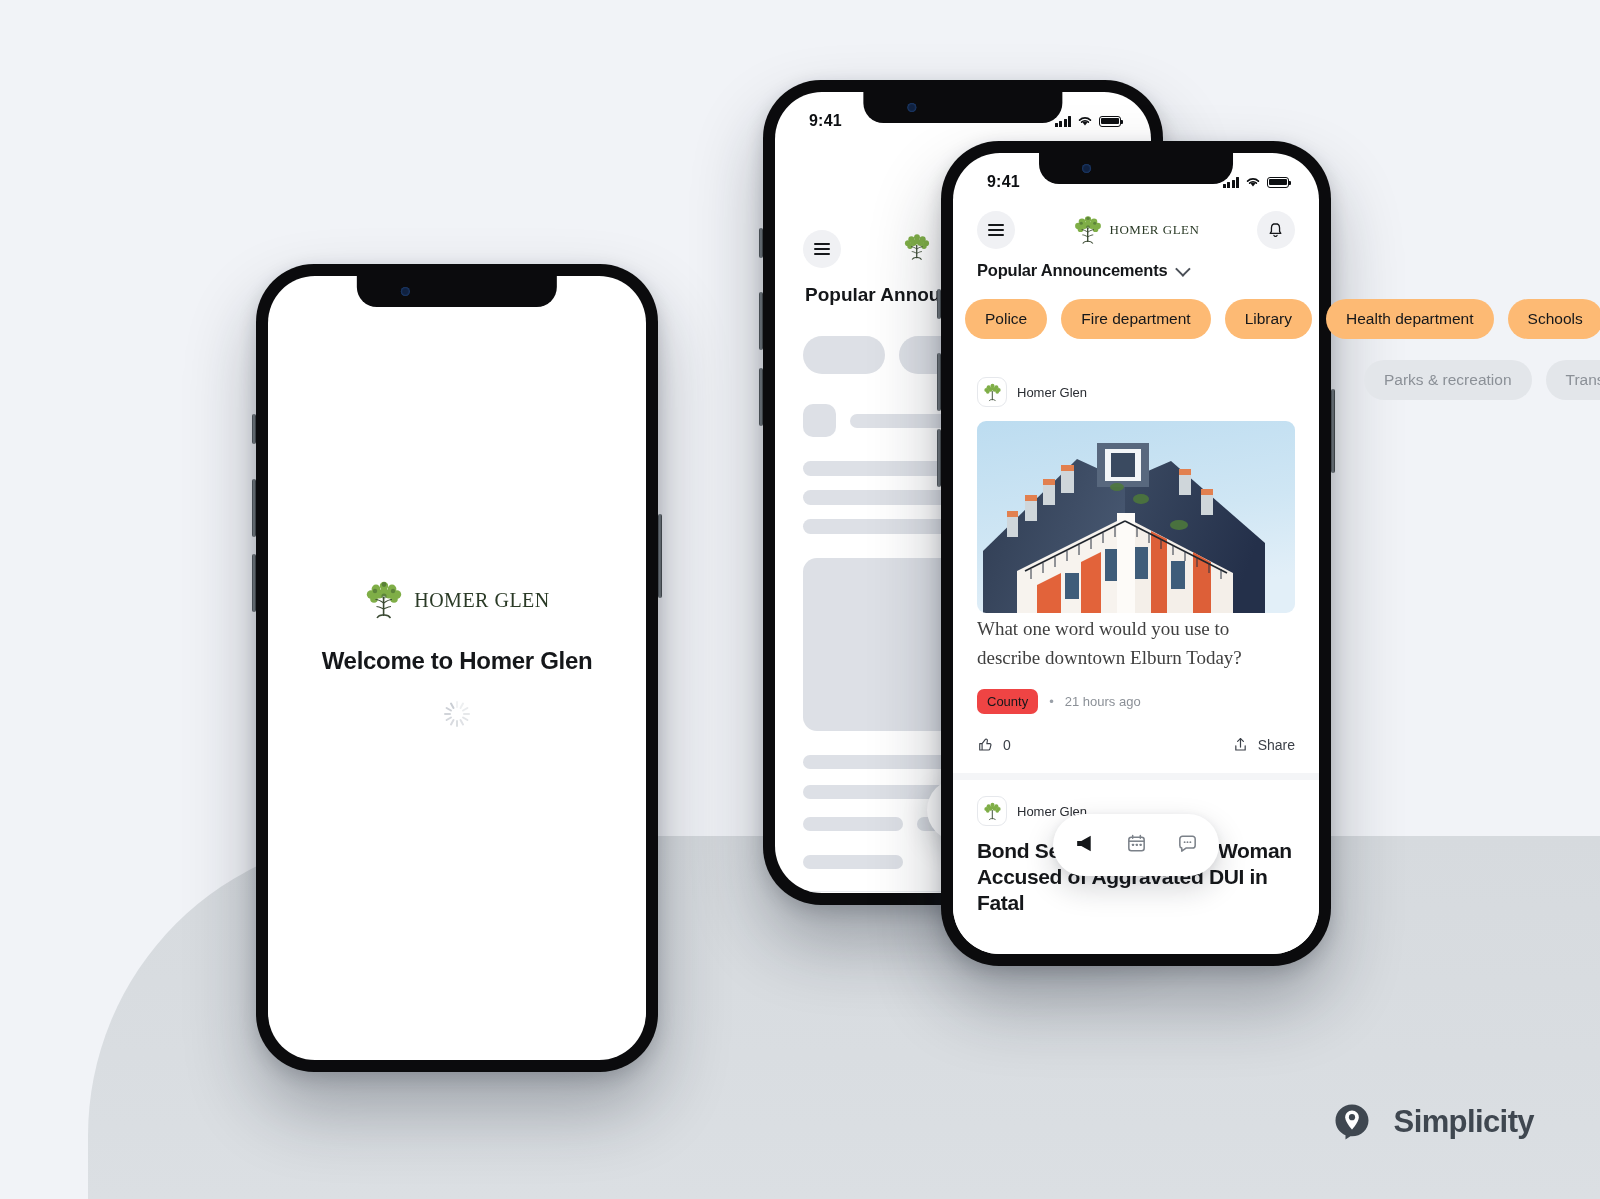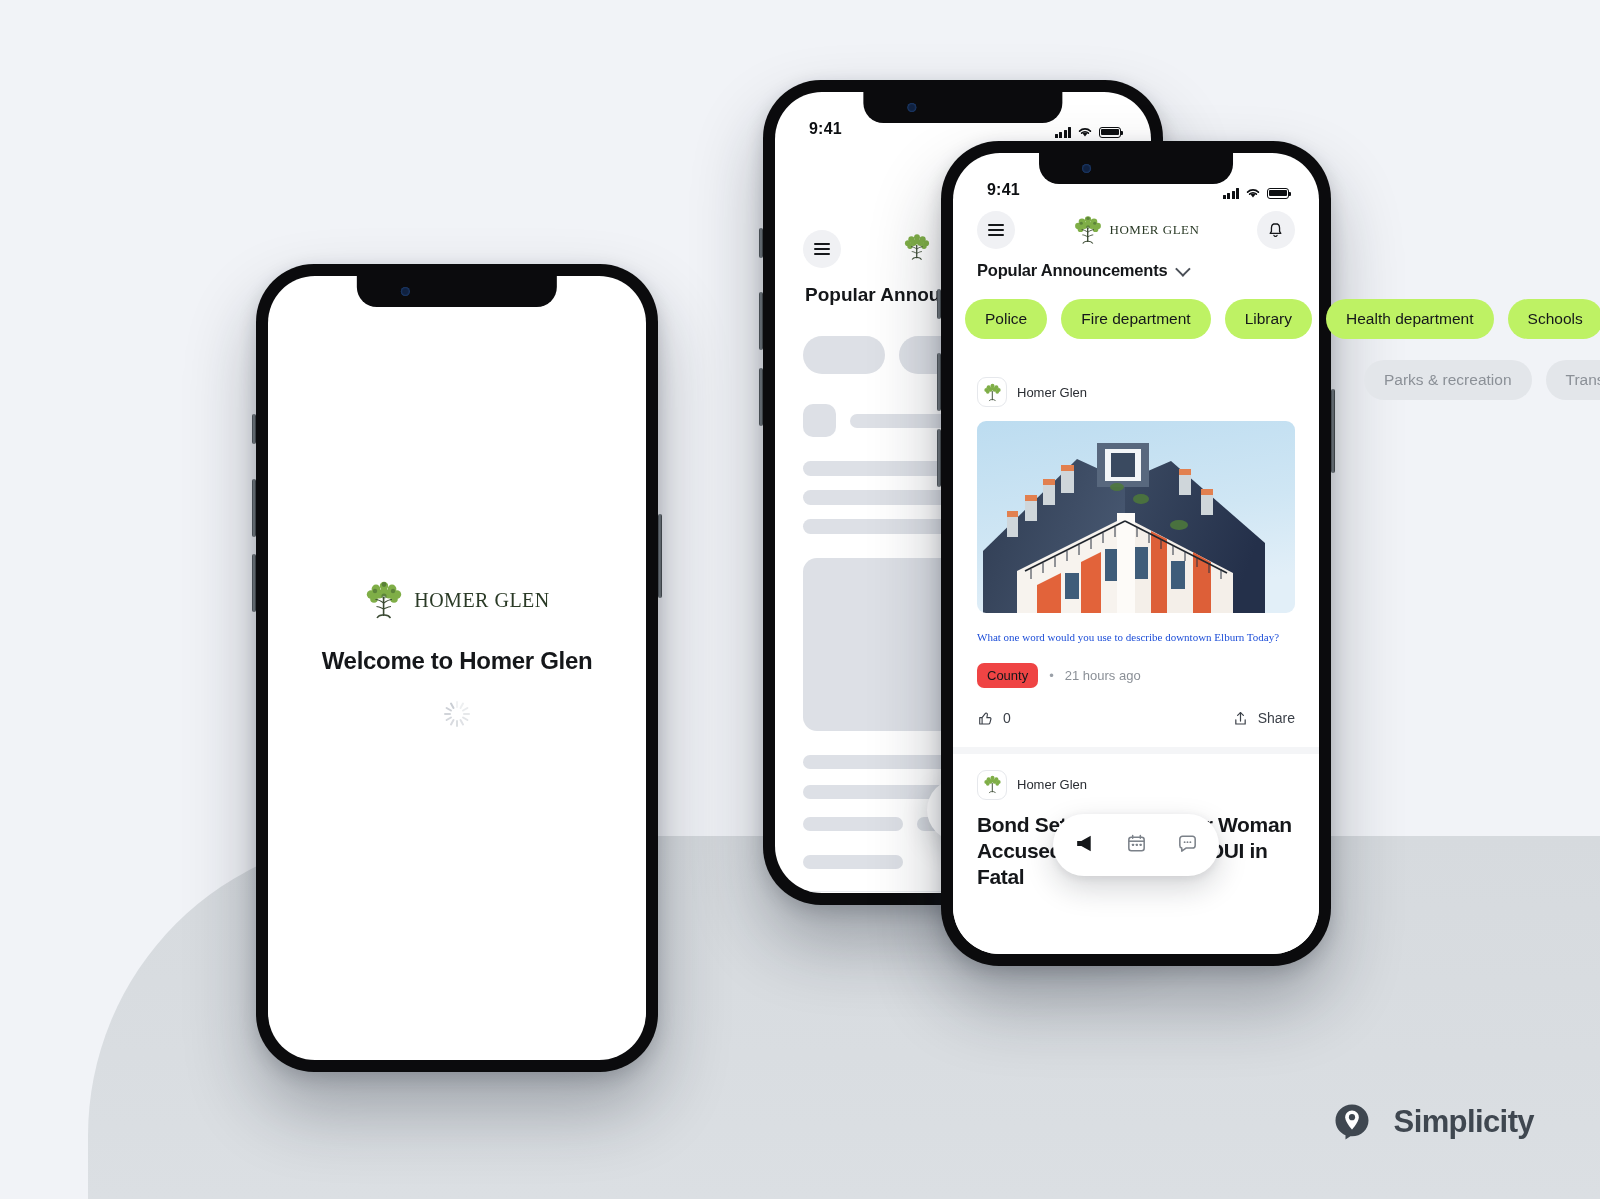--- a/index.html
+++ b/index.html
@@ -60,21 +60,21 @@
   
   .btn-side {
     position: absolute; background: linear-gradient(90deg,#3a4046,#6d757c 50%,#2c3135);
     border-radius: 2px;
   }
 
   
   .statusbar {
     position: absolute; top: 0; left: 0; right: 0;
     height: 46px;
-    display: flex; align-items: flex-end; justify-content: space-between;
+    display: flex; align-items: center; justify-content: space-between;
     padding: 12px 30px 0 34px;
     z-index: 30;
   }
   .clock { font-size: 16px; font-weight: 600; color: #0d0f12; letter-spacing: .2px; }
   .status-icons { display: flex; align-items: center; gap: 6px; }
   .sig { display: flex; align-items: flex-end; gap: 1.5px; height: 11px; }
   .sig i { display: block; width: 3px; background: #0d0f12; border-radius: .5px; }
   .sig i:nth-child(1){height:4px}.sig i:nth-child(2){height:6px}
   .sig i:nth-child(3){height:8px}.sig i:nth-child(4){height:11px}
   .batt {
@@ -142,42 +142,42 @@
   }
   .section-head .t { font-size:16.5px; font-weight:700; color:#15171a; letter-spacing:-.2px;}
   .chev { width:11px;height:11px;border-right:2px solid #4a4f57;border-bottom:2px solid #4a4f57;
     transform: rotate(45deg) translateY(-2px); }
 
   .chips {
     position:absolute; top:158px; left:0; width: 1600px; z-index:18;
     display:flex; gap:14px; padding-left:24px;
   }
   .chip {
-    background:#bef264; border-radius:999px; padding: 11px 20px;
+    background:#fdba74; border-radius:999px; padding: 11px 20px;
     font-size:15.5px; color:#15171a; white-space:nowrap; flex:none;
   }
   .chips-row2 {
     position:absolute; top:218px; left:404px; width: 1200px; z-index:5;
     display:flex; gap:14px;
   }
   .chips-row2 .chip { background:#e3e6ea; color:#8b9097; }
 
   .feed { position:absolute; top:210px; left:0; right:0; bottom:0; overflow:hidden; background:#fff;}
   .post { padding: 14px 24px 0; }
   .post-src { display:flex; align-items:center; gap:10px; }
   .avatar {
     width:30px;height:30px;border-radius:9px;background:#fff;
     border:1px solid #e6e8ec; display:flex;align-items:center;justify-content:center;
   }
   .src-name { font-size:13px; color:#2a2d33; }
   .post-title { margin-top:12px; font-size:21px; line-height:1.24; font-weight:700; color:#15171a; letter-spacing:-.35px;}
   .post-img { margin-top:14px; height:192px; border-radius:9px; overflow:hidden; position:relative; }
   .post-body {
-    margin-top:16px; font-family:"Liberation Serif", serif;
-    font-size:11px; line-height:1.5; color:#1d4ed8;
+    margin-top:2px; font-family:"Liberation Serif", serif;
+    font-size:19px; line-height:1.5; color:#404040;
   }
   .post-meta { margin-top:17px; display:flex; align-items:center; gap:11px; }
   .tag { background:#ef4444; border-radius:7px; padding:5px 10px; font-size:13px; color:#15171a;}
   .dot { color:#9aa0a8; font-size:13px; }
   .ago { font-size:13px; color:#8b9097; }
   .post-actions {
     margin-top:22px; display:flex; align-items:center; justify-content:space-between;
     padding-bottom:20px;
   }
   .act { display:flex; align-items:center; gap:9px; font-size:14px; color:#3a3f47; }

